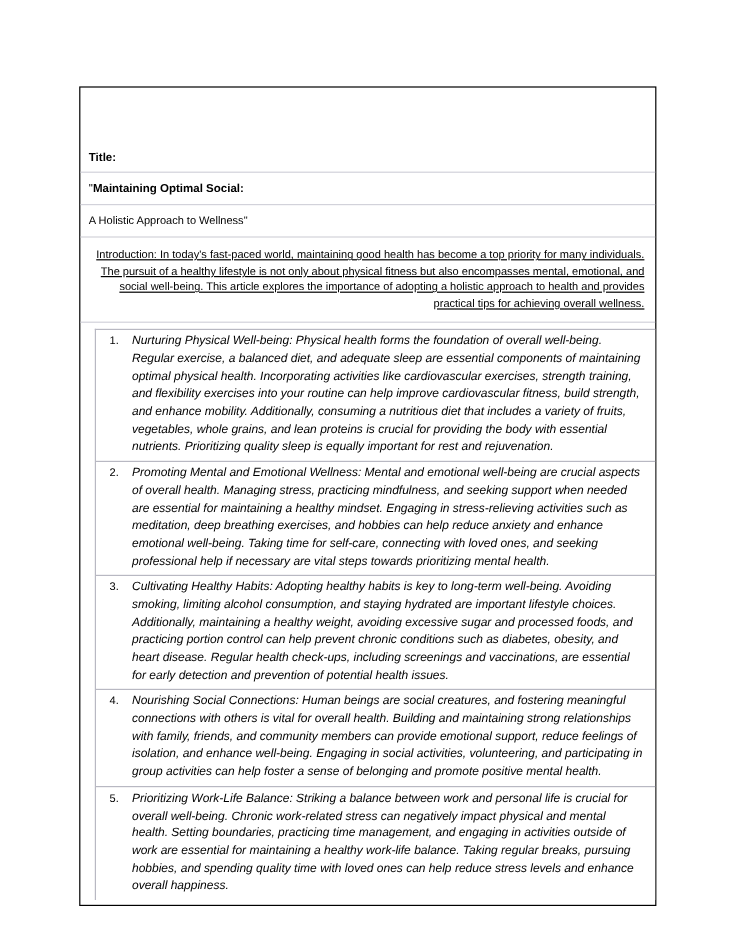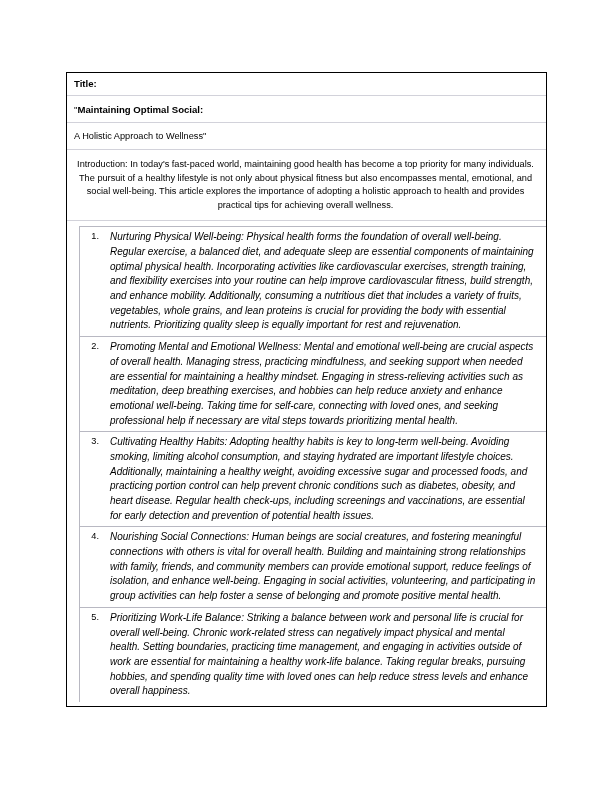--- a/index.html
+++ b/index.html
@@ -46,20 +46,21 @@
     padding: 4px 7px 5px 7px;
     font-size: 9.2px;
     line-height: 1.42;
     box-sizing: border-box;
   }
 
   .cell-title-label {
     font-weight: bold;
     font-size: 9.6px;
     padding: 4px 7px 4px 7px;
+    margin-top: 48px;
   }
 
   .cell-heading {
     font-size: 9.6px;
     padding: 7px 7px 6px 7px;
   }
   .cell-heading .q {
     font-weight: normal;
   }
   .cell-heading .bold {
@@ -68,21 +69,22 @@
 
   .cell-subheading {
     font-size: 9.2px;
     padding: 7px 7px 6px 7px;
   }
 
   .cell-intro {
     padding: 8px 9px 8px 7px;
     font-size: 9.2px;
     line-height: 1.47;
-    text-align: center;
+    text-align: right;
+    text-decoration: underline;
   }
 
   
   .list-wrap {
     padding: 5px 0 4px 12px;
     box-sizing: border-box;
   }
 
   .list-table {
     border-left: 1px solid #b8b8c2;

